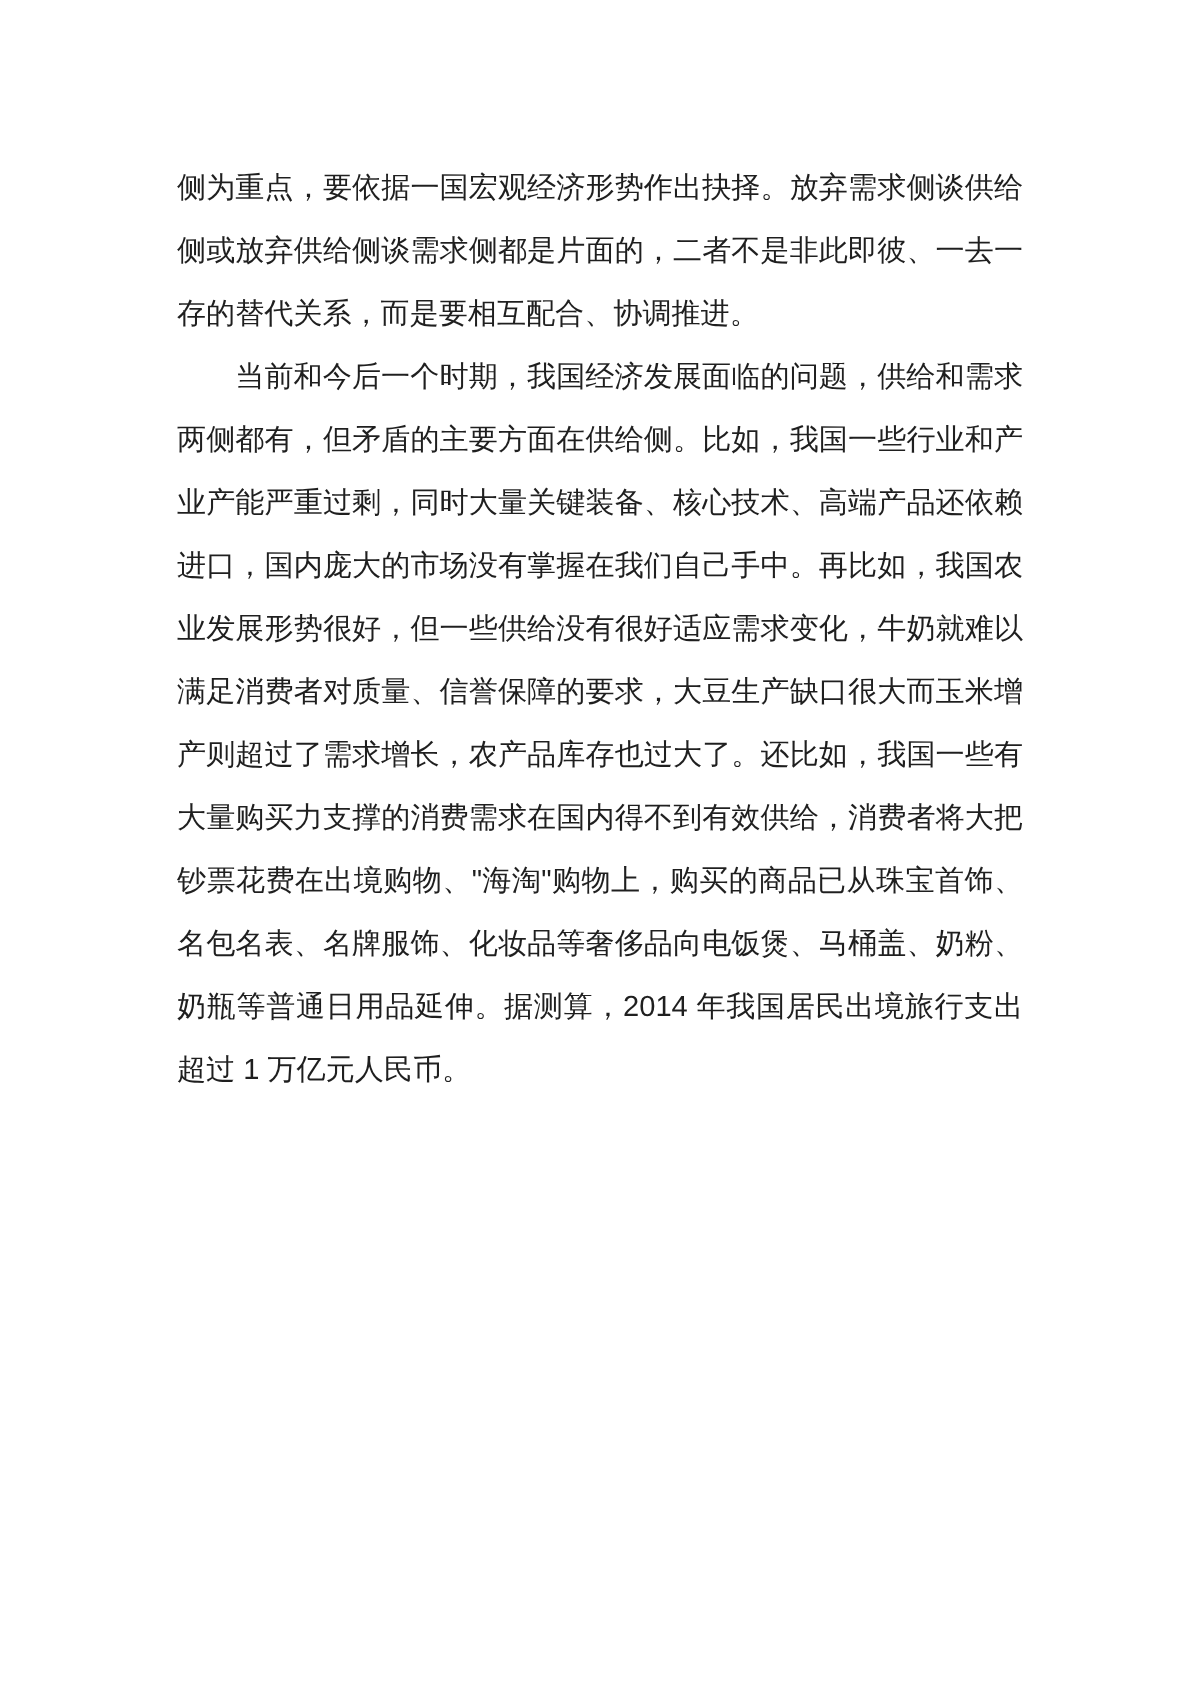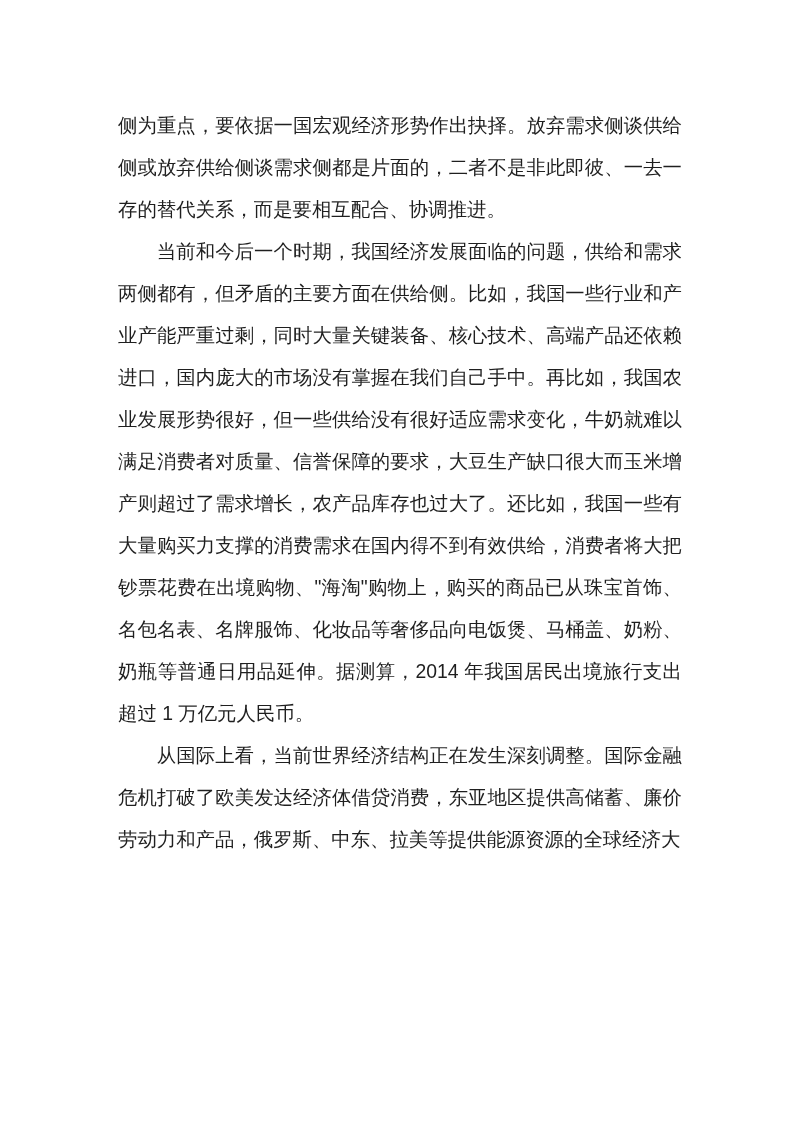--- a/index.html
+++ b/index.html
@@ -35,15 +35,14 @@
     text-indent: 2em;
   }
 </style>
 </head>
 <body>
 
 <div class="page">
   <div class="doc-content">
     <p class="para">侧为重点，要依据一国宏观经济形势作出抉择。放弃需求侧谈供给侧或放弃供给侧谈需求侧都是片面的，二者不是非此即彼、一去一存的替代关系，而是要相互配合、协调推进。</p>
     <p class="para indent">当前和今后一个时期，我国经济发展面临的问题，供给和需求两侧都有，但矛盾的主要方面在供给侧。比如，我国一些行业和产业产能严重过剩，同时大量关键装备、核心技术、高端产品还依赖进口，国内庞大的市场没有掌握在我们自己手中。再比如，我国农业发展形势很好，但一些供给没有很好适应需求变化，牛奶就难以满足消费者对质量、信誉保障的要求，大豆生产缺口很大而玉米增产则超过了需求增长，农产品库存也过大了。还比如，我国一些有大量购买力支撑的消费需求在国内得不到有效供给，消费者将大把钞票花费在出境购物、"海淘"购物上，购买的商品已从珠宝首饰、名包名表、名牌服饰、化妆品等奢侈品向电饭煲、马桶盖、奶粉、奶瓶等普通日用品延伸。据测算，2014 年我国居民出境旅行支出超过 1 万亿元人民币。</p>
-    <p class="para indent">从国际上看，当前世界经济结构正在发生深刻调整。国际金融危机打破了欧美发达经济体借贷消费，东亚地区提供高储蓄、廉价劳动力和产品，俄罗斯、中东、拉美等提供能源资源的全球经济大</p>
   </div>
 </div>
 
 </body></html>

